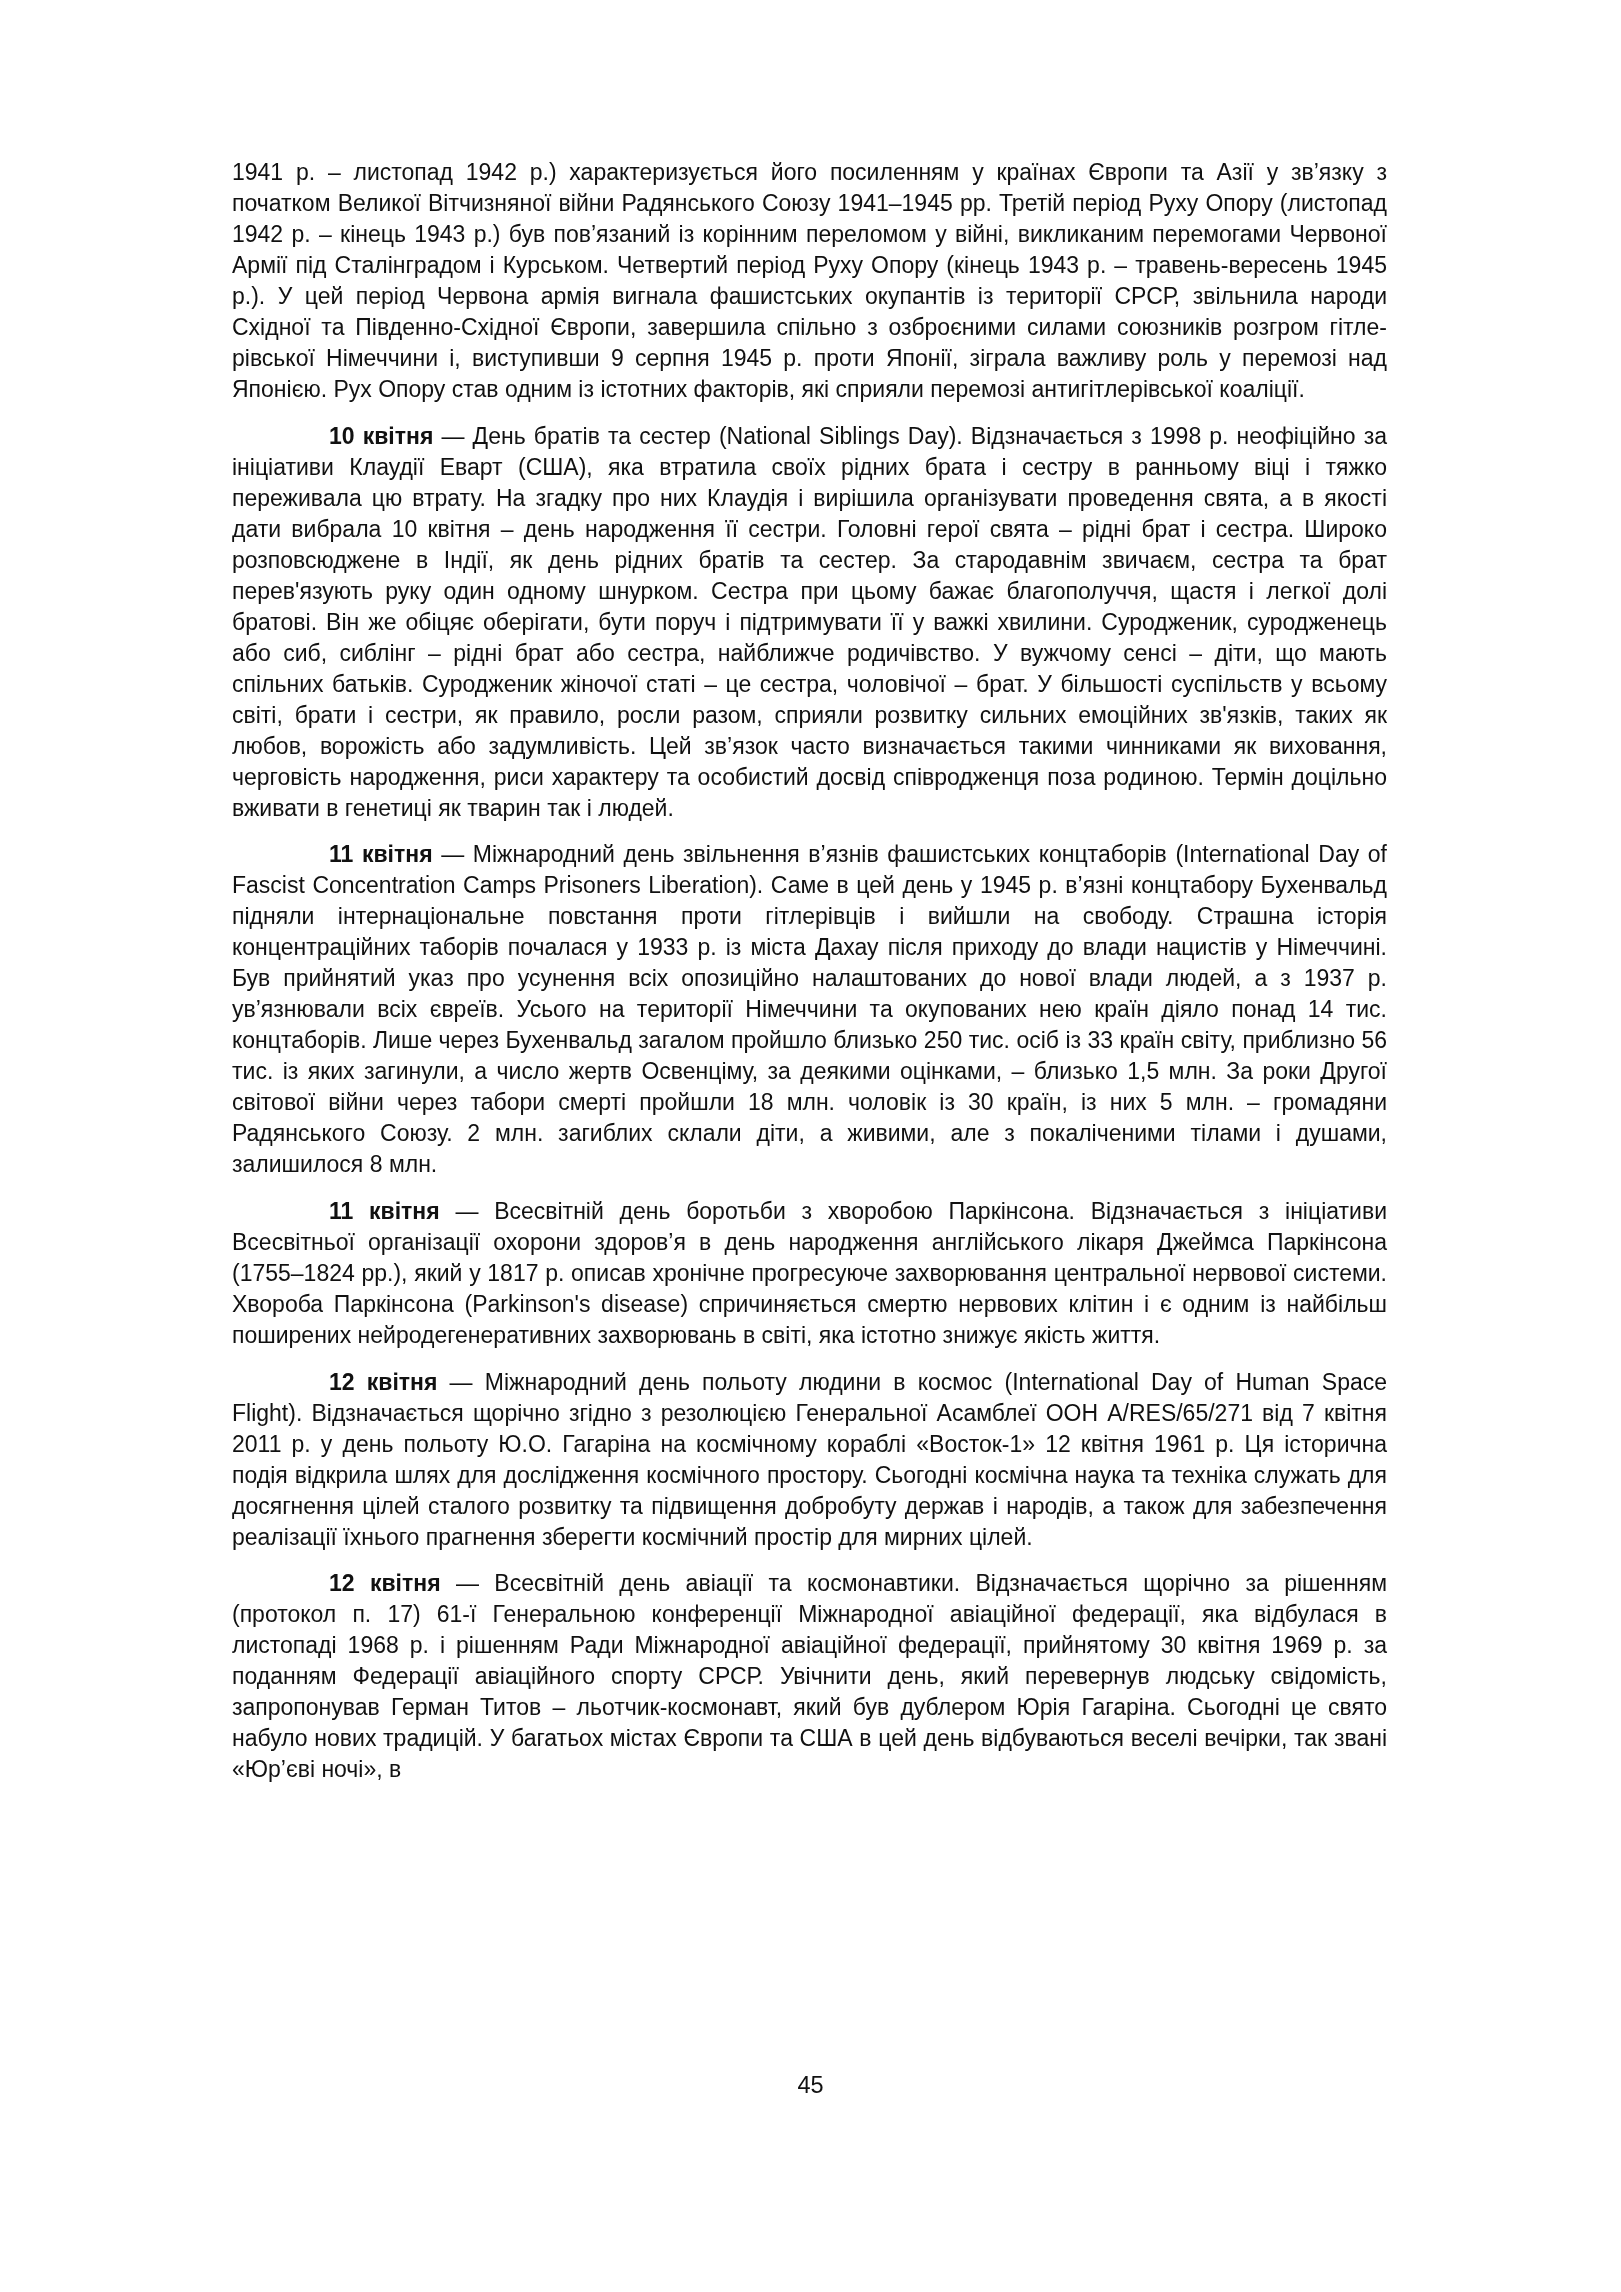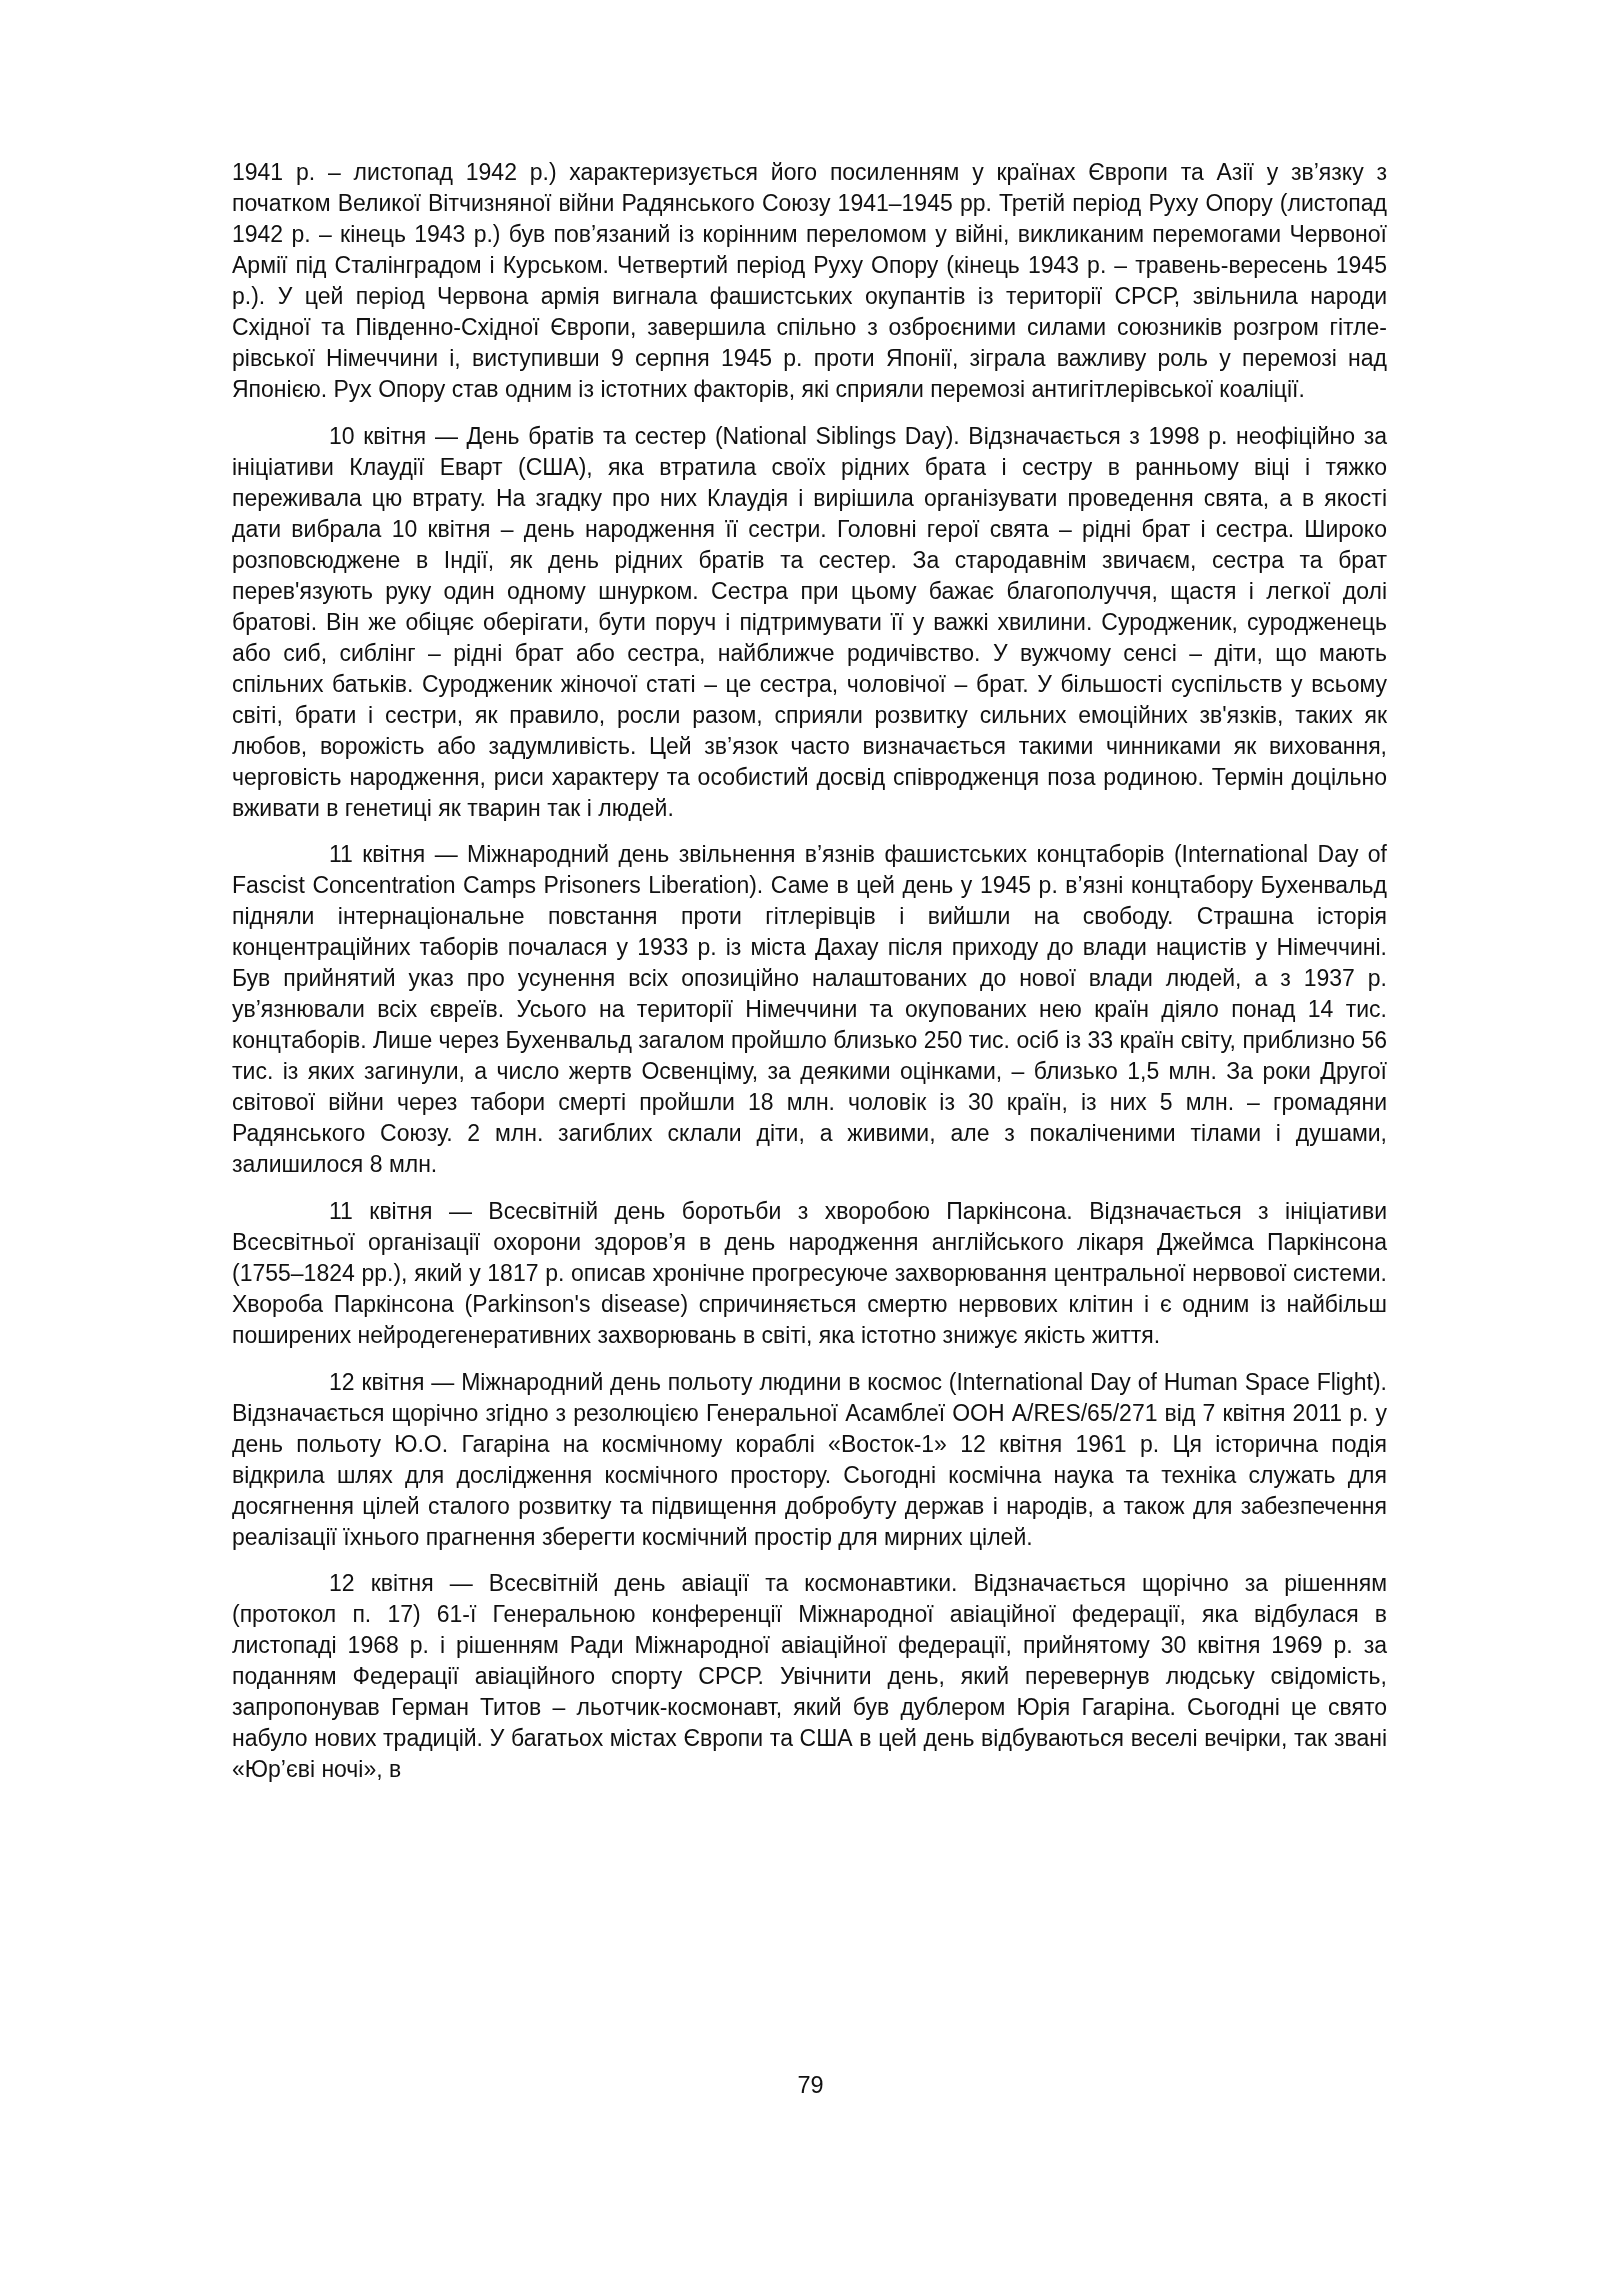--- a/index.html
+++ b/index.html
@@ -26,21 +26,21 @@
     font-size: 23px;
     line-height: 31px;
     text-align: justify;
     text-indent: 0;
     hyphens: manual;
   }
   .para.indented {
     text-indent: 97px;
   }
   .para .date {
-    font-weight: normal;
+    font-weight: bold;
   }
   .page-number {
     position: absolute;
     left: 0;
     width: 1621px;
     top: 2072px;
     text-align: center;
     font-size: 23.5px;
     line-height: 27.4px;
     padding-left: 0;
@@ -75,15 +75,15 @@
     <span class="date">12 квітня</span><span> — Міжнародний день польоту людини в космос (International Day of Human Space Flight). Відзначається щорічно згідно з резолюцією Генеральної Асамблеї ООН A/RES/65/271 від 7 квітня 2011 р. у день польоту Ю.О. Гагаріна на космічному кораб­лі «Восток-1» 12 квітня 1961 р. Ця історична подія відкрила шлях для дослідження косміч­ного простору. Сьогодні космічна наука та техніка служать для досягнення цілей сталого розвитку та підвищення добробуту держав і народів, а також для забезпечення реалізації їхнього прагнення зберегти космічний простір для мирних цілей.</span>
   </p>
 
   <p class="para indented">
     <span class="date">12 квітня</span><span> — Всесвітній день авіації та космонавтики. Відзначається щорічно за рі­шенням (протокол п. 17) 61-ї Генеральною конференції Міжнародної авіаційної федерації, яка відбулася в листопаді 1968 р. і рішенням Ради Міжнародної авіаційної федерації, при­йнятому 30 квітня 1969 р. за поданням Федерації авіаційного спорту СРСР. Увічнити день, який перевернув людську свідомість, запропонував Герман Титов – льотчик-космонавт, який був дублером Юрія Гагаріна. Сьогодні це свято набуло нових традицій. У багатьох містах Європи та США в цей день відбуваються веселі вечірки, так звані «Юр’єві ночі», в</span>
   </p>
 
 </div>
 
 <div class="page-number">
-  <span>79</span>
+  <span>45</span>
 </div>
 
 
 </body></html>

